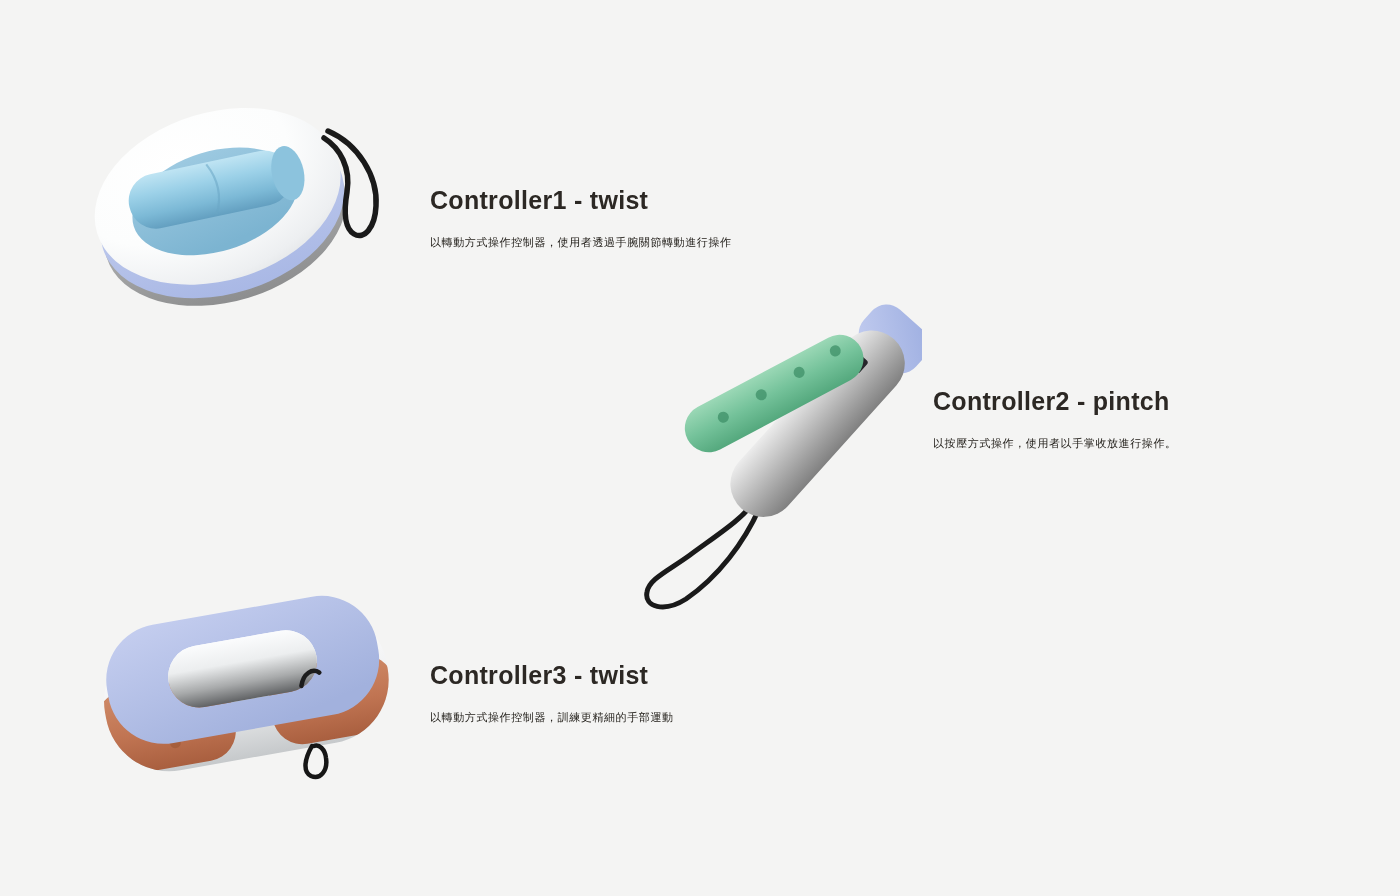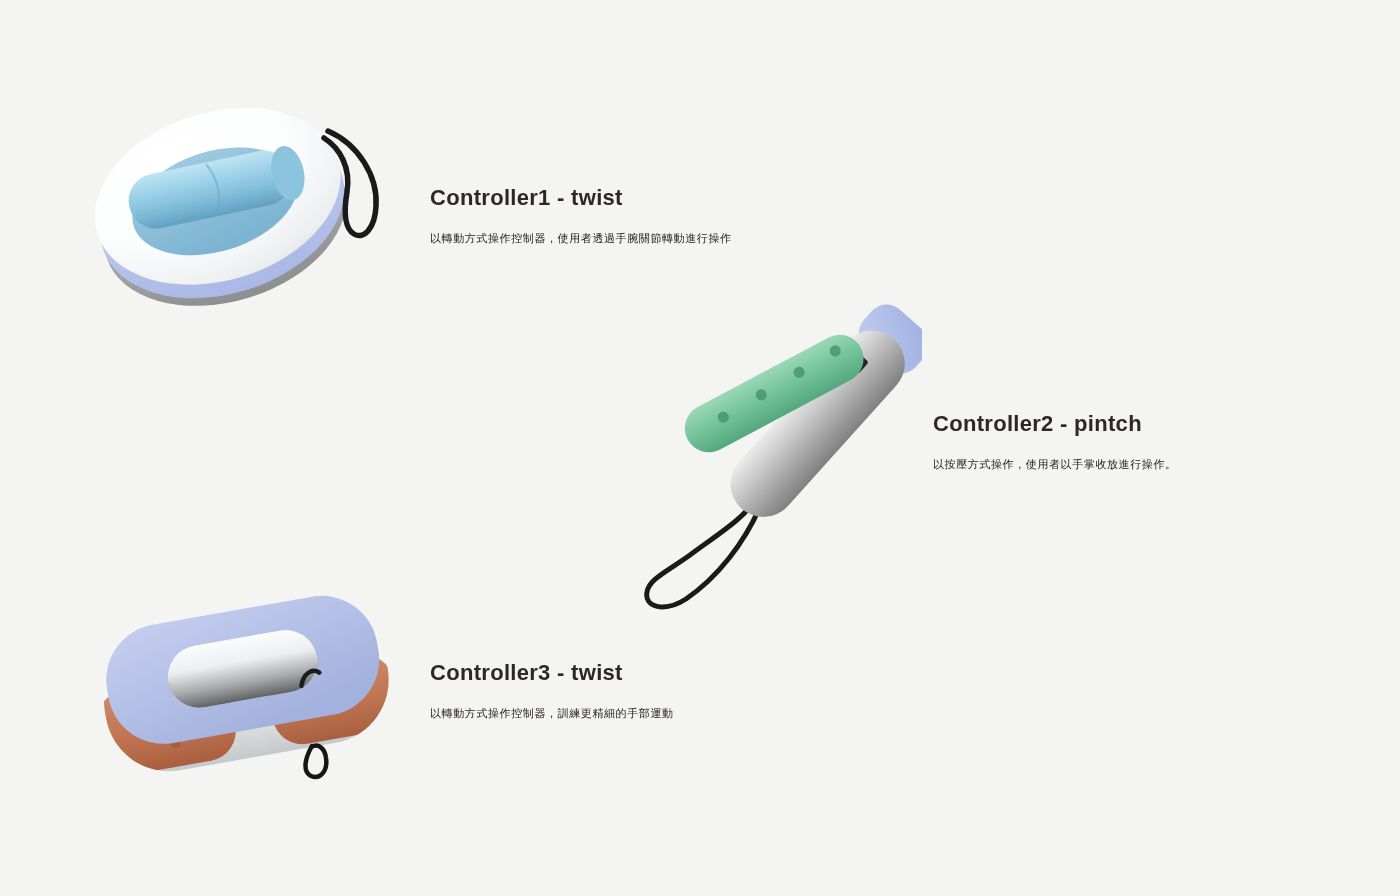--- a/index.html
+++ b/index.html
@@ -4,30 +4,30 @@
 <style>
   html,body { margin:0; padding:0; }
   body { font-family:"Liberation Sans","DejaVu Sans",sans-serif; }
   .stage {
     position:relative; width:1400px; height:896px;
     background:#f4f4f3; overflow:hidden;
   }
   .figure { position:absolute; }
   .text-block { position:absolute; }
   .title {
-    margin:0; font-size:22px; line-height:1.2; font-weight:700;
+    margin:0; font-size:25px; line-height:1.2; font-weight:700;
     color:#2c2824; letter-spacing:0.3px;
     font-family:"Liberation Sans","DejaVu Sans",sans-serif;
   }
   .desc {
     margin:20px 0 0; font-size:11px; line-height:1.3;
     color:#24211c; letter-spacing:0.6px;
   }
   .tb1 { left:430px; top:185px; }
-  .tb2 { left:933px; top:411px; }
+  .tb2 { left:933px; top:386px; }
   .tb3 { left:430px; top:660px; }
   .fig1 { left:88px;  top:104px; }
   .fig2 { left:622px; top:293px; }
   .fig3 { left:88px;  top:588px; }
 </style>
 </head>
 <body>
 
 <div class="stage">
 

